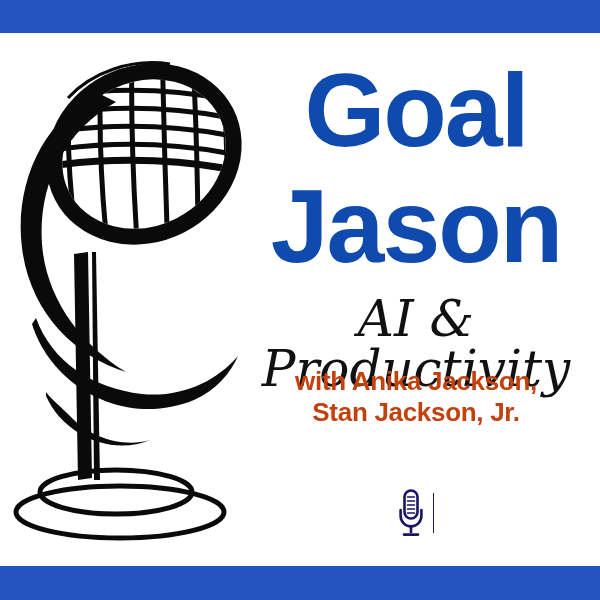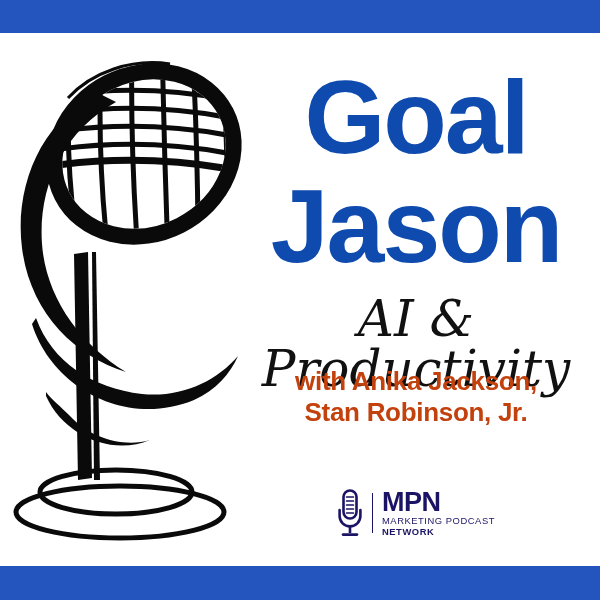--- a/index.html
+++ b/index.html
@@ -50,21 +50,21 @@
     left: 0;
     width: 100%;
     text-align: center;
     color: #0F4BAE;
     font-family: "Liberation Sans", sans-serif;
     font-weight: bold;
     font-size: 104px;
     line-height: 1;
     letter-spacing: -2px;
   }
-  .title-goal { top: 29px; }
+  .title-goal { top: 22px; }
   .title-chat { top: 138px; }
 
   .subtitle {
     position: absolute;
     left: 0;
     top: 258px;
     width: 100%;
     text-align: center;
     color: #111111;
     font-family: "DejaVu Serif", serif;
@@ -209,21 +209,21 @@
   <div class="text-col">
 
     <div class="title-line title-goal">Goal</div>
 
     <div class="title-line title-chat">Jason</div>
 
     <div class="subtitle">AI &amp; Productivity</div>
 
     <div class="hosts">
       <div>with Anika Jackson,</div>
-      <div>Stan Robinson, Jr.</div>
+      <div>Stan Jackson, Jr.</div>
     </div>
 
     <div class="mpn">
 
       <span class="mpn-mic">
         <svg viewBox="0 0 26 50" xmlns="http://www.w3.org/2000/svg">
 
           <rect x="6.5" y="2.5" width="13" height="28" rx="6.5" ry="6.5" fill="none" stroke="#1B1464" stroke-width="2.6"></rect>
 
           <g stroke="#1B1464" stroke-width="1.7" stroke-linecap="round">
@@ -236,25 +236,20 @@
 
           <path d="M2.6 22 V28 a10.4 10.4 0 0 0 20.8 0 V22" fill="none" stroke="#1B1464" stroke-width="2.6" stroke-linecap="round"></path>
 
           <line x1="13" y1="38.4" x2="13" y2="45" stroke="#1B1464" stroke-width="2.6"></line>
           <line x1="6" y1="46.6" x2="20" y2="46.6" stroke="#1B1464" stroke-width="2.6" stroke-linecap="round"></line>
         </svg>
       </span>
 
       <span class="mpn-rule"></span>
 
-      <span class="mpn-words">
-        <span class="mpn-name" style="display:block;">MPN</span>
-        <span class="mpn-tag1" style="display:block;">MARKETING PODCAST</span>
-        <span class="mpn-tag2" style="display:block;">NETWORK</span>
-      </span>
 
     </div>
 
   </div>
 
   <div class="band band-bottom"></div>
 
 </div>
 
 </body></html>

